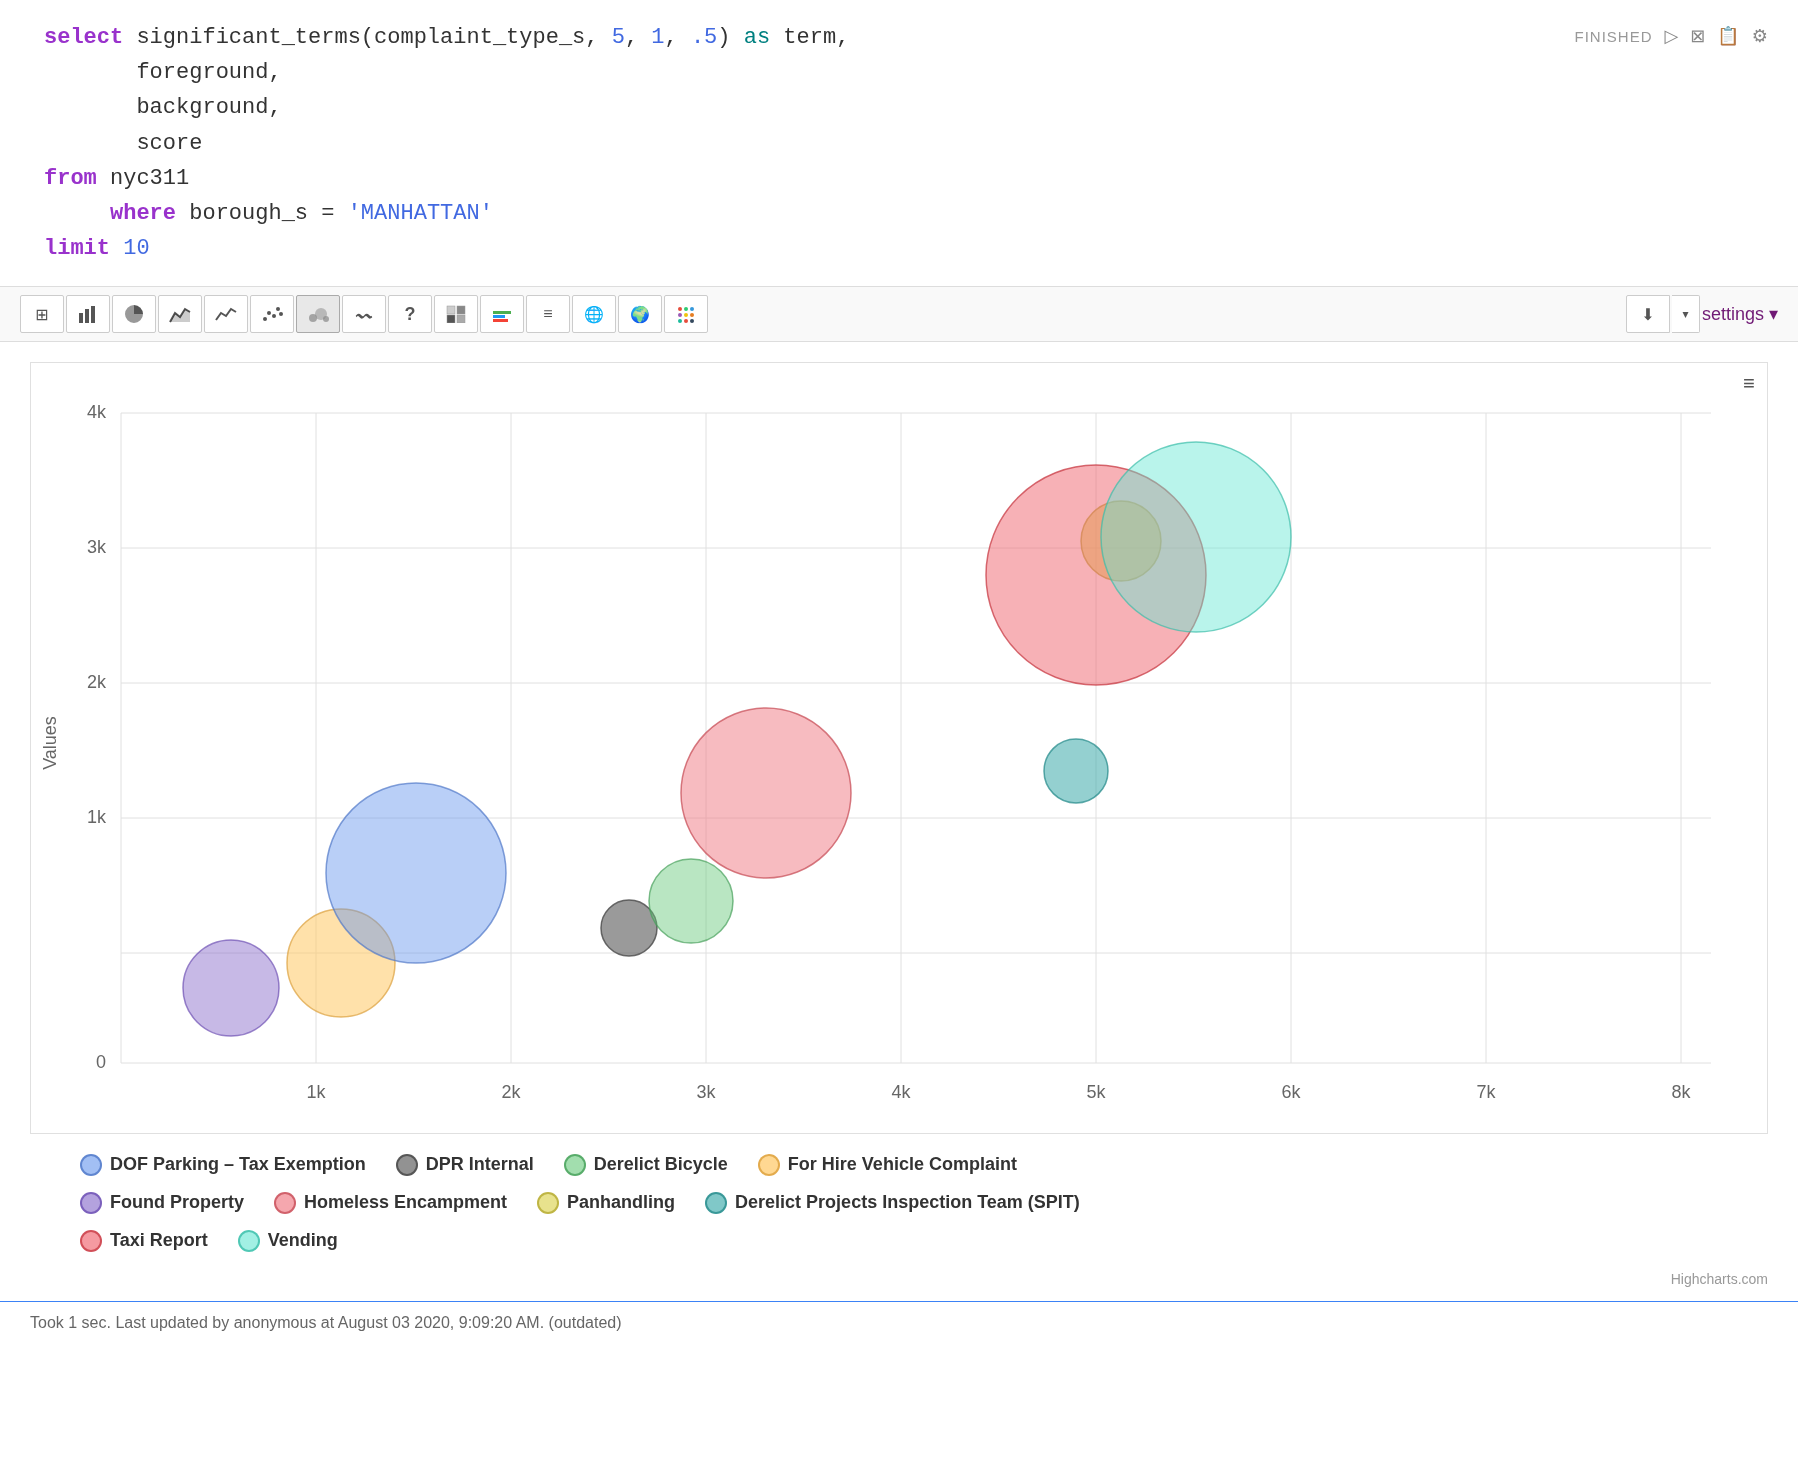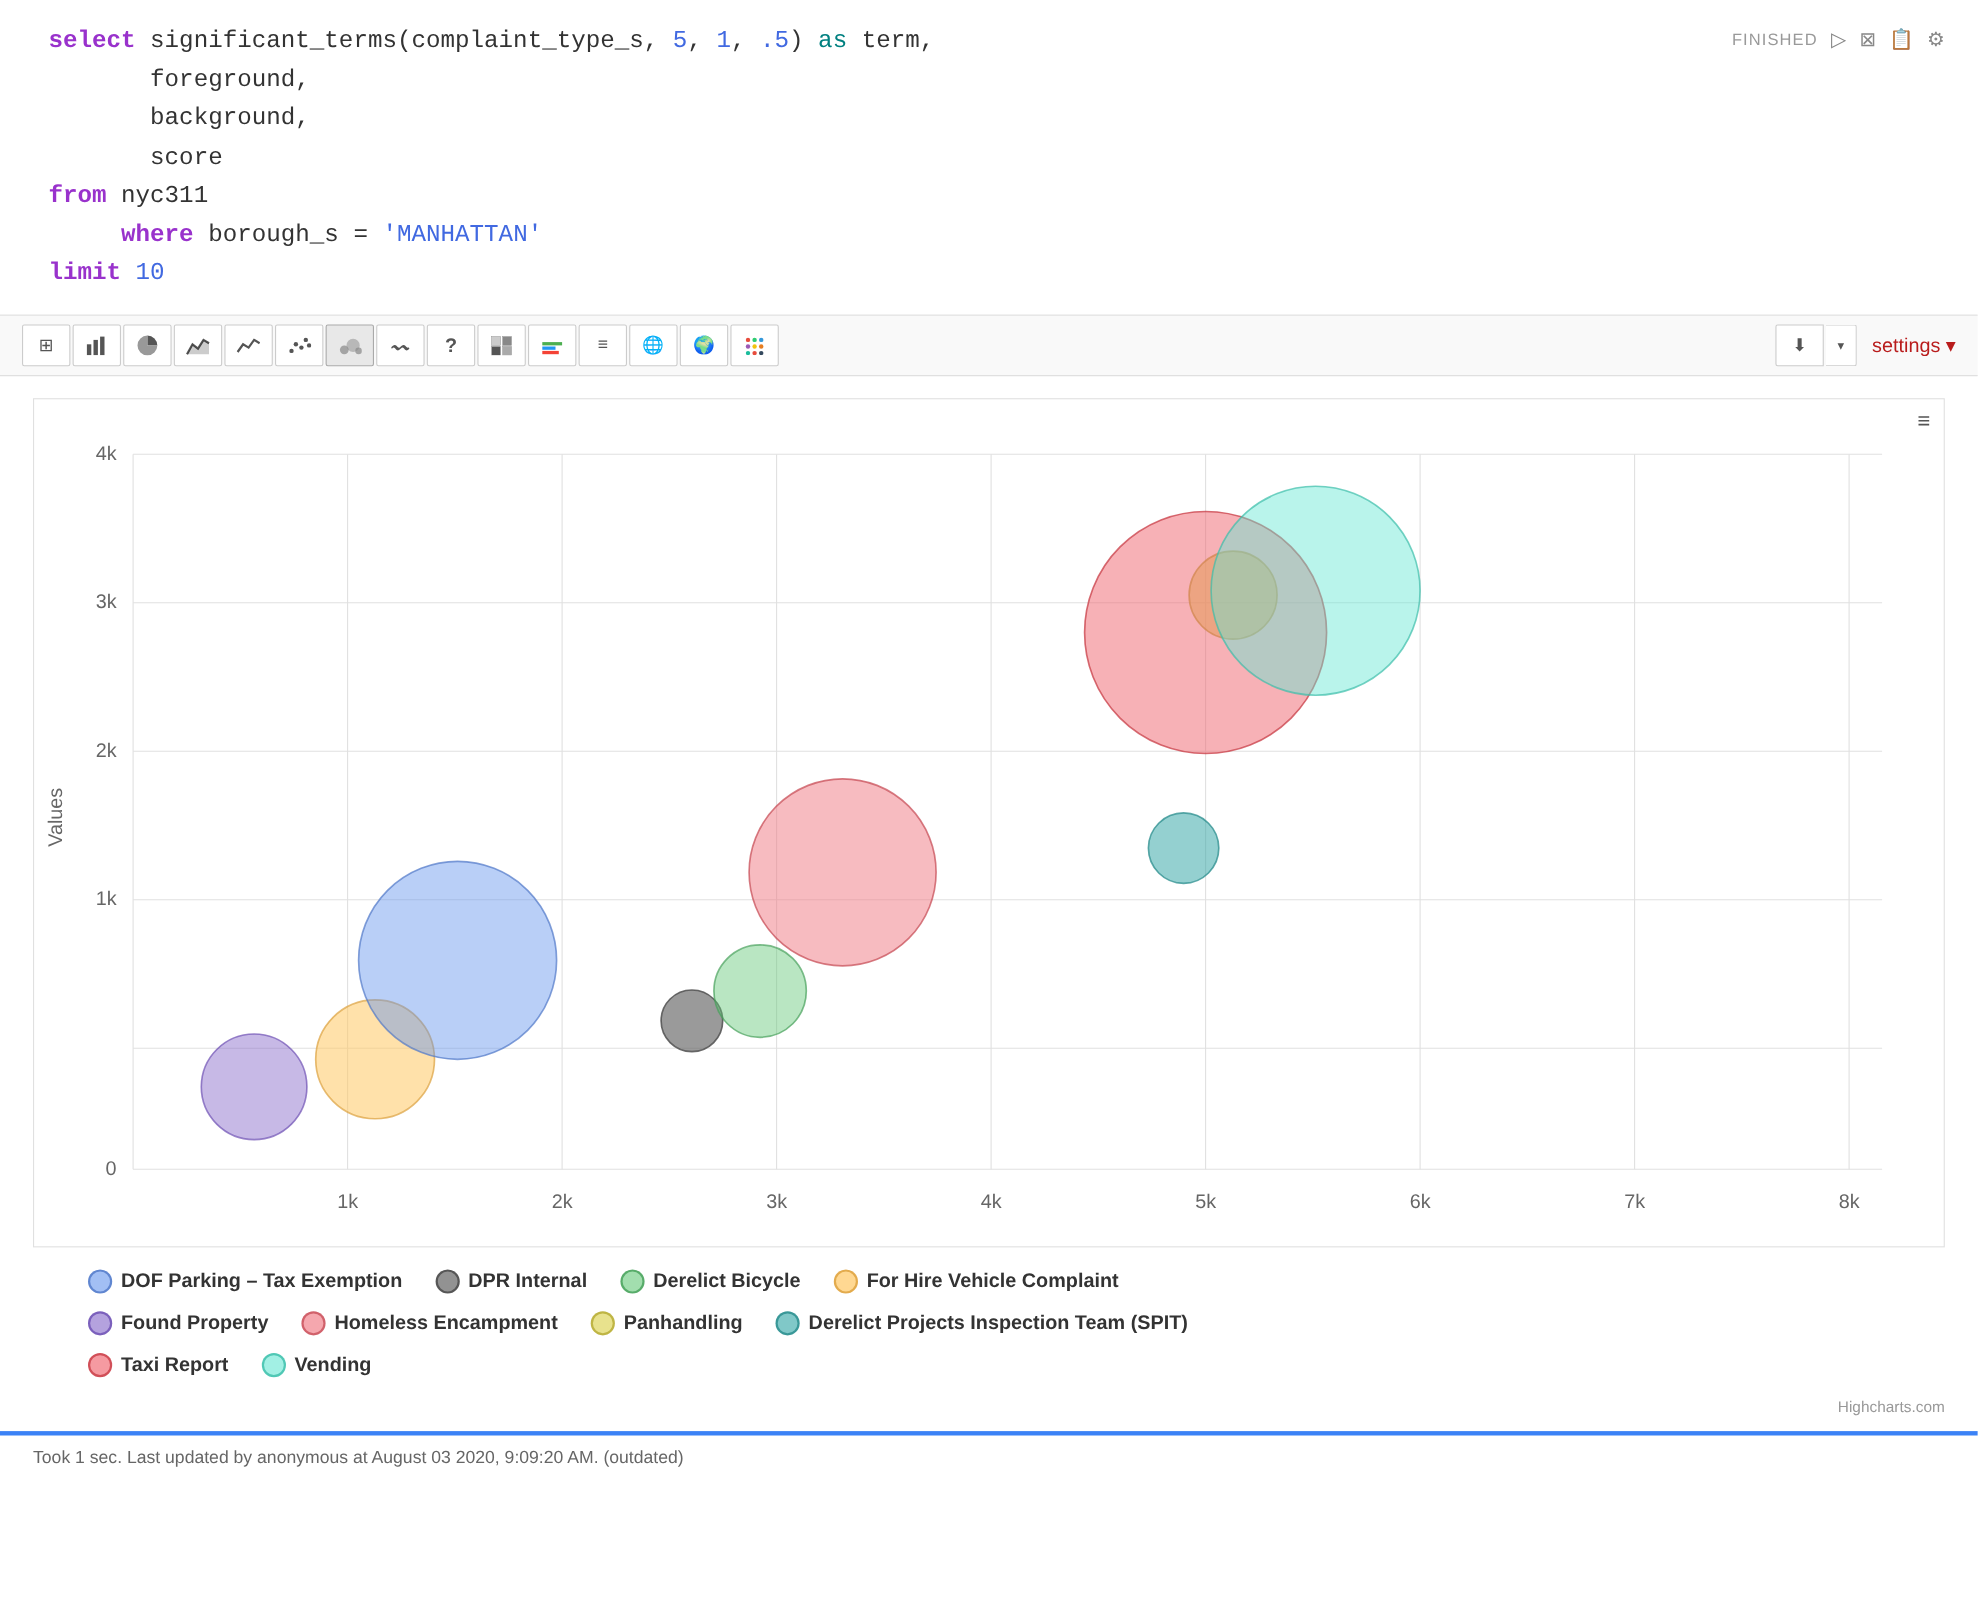--- a/index.html
+++ b/index.html
@@ -109,22 +109,22 @@
       cursor: pointer;
       display: flex;
       align-items: center;
       justify-content: center;
       font-size: 12px;
       color: #555;
       border-radius: 0 2px 2px 0;
     }
 
     .settings-btn {
-      margin-left: 12px;
-      color: #b91c1c;
+      margin-left: 0;
+      color: #701a75;
       font-family: Arial, sans-serif;
       font-size: 18px;
       cursor: pointer;
       display: flex;
       align-items: center;
       gap: 4px;
       background: none;
       border: none;
     }
 
@@ -176,21 +176,21 @@
       font-family: Arial, sans-serif;
       font-size: 14px;
       color: #999;
     }
 
     .footer-bar {
       padding: 12px 30px;
       font-family: Arial, sans-serif;
       font-size: 16px;
       color: #666;
-      border-top: 4px solid #3b82f6;
+      border-top: 1px solid #3b82f6;
       margin-top: 10px;
     }
   </style>
 </head>
 <body>
 
 <div class="sql-editor">
   <pre><span class="kw-purple">select</span> <span class="plain">significant_terms(complaint_type_s,</span> <span class="num">5</span><span class="plain">,</span> <span class="num">1</span><span class="plain">,</span> <span class="num">.5</span><span class="plain">)</span> <span class="kw-teal">as</span> <span class="plain">term,</span>
        <span class="plain">foreground,</span>
        <span class="plain">background,</span>

